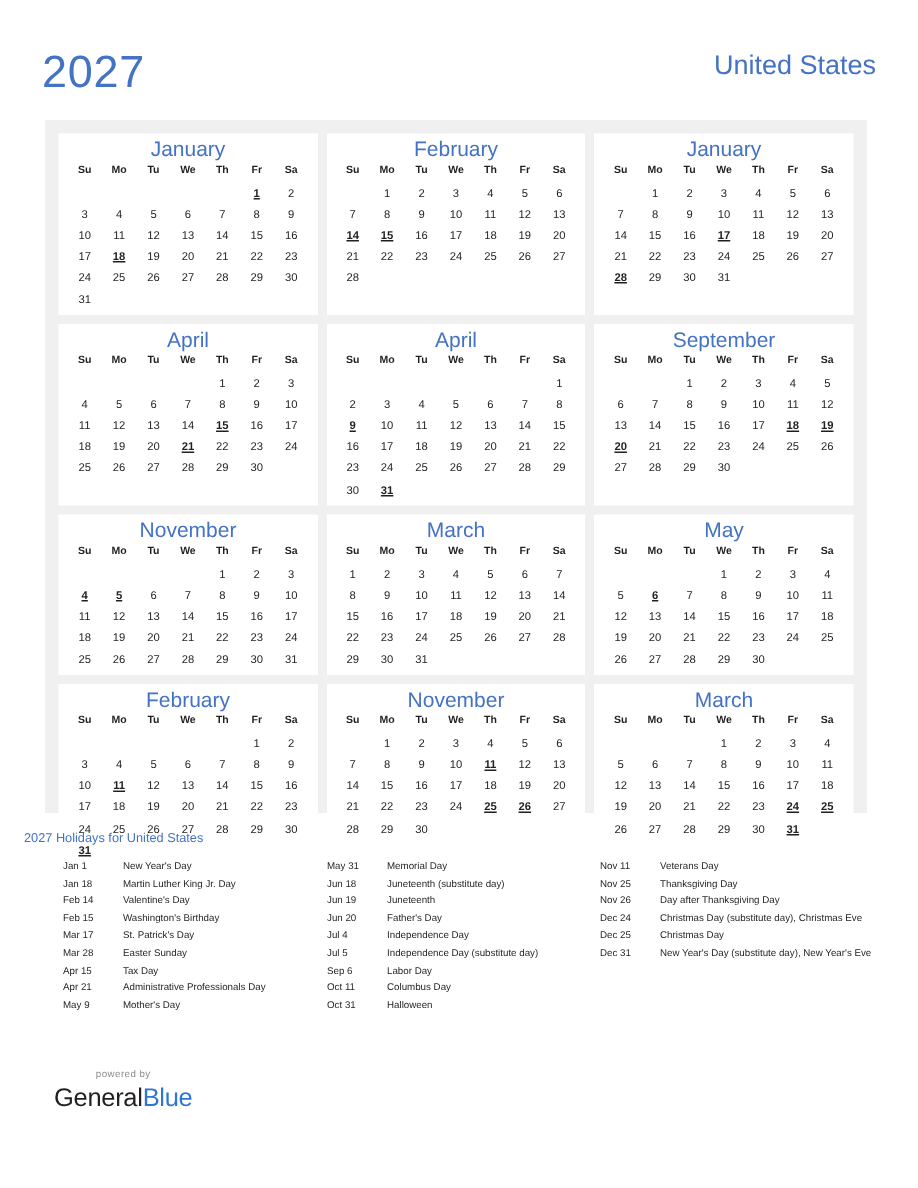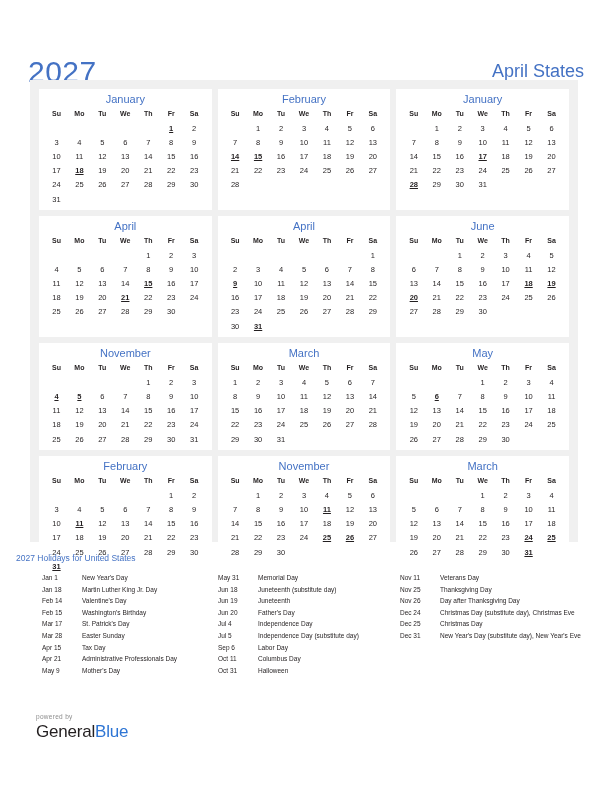--- a/index.html
+++ b/index.html
@@ -13,25 +13,25 @@
     font-family: "Liberation Sans", sans-serif;
     color: #231f20;
     position: relative;
     overflow: hidden;
   }
 
   
   .header {
     position: absolute;
     left: 28px;
-    top: 51px;
+    top: 34px;
     width: 556px;
     height: 42px;
     display: flex;
-    align-items: center;
+    align-items: flex-start;
     justify-content: space-between;
   }
   .year-title {
     font-size: 30px;
     color: #4472c4;
     font-weight: 400;
     letter-spacing: 0.5px;
     line-height: 1;
   }
   .country-title {
@@ -64,21 +64,21 @@
   .month-card {
     background: #ffffff;
     width: 100%;
     height: 100%;
     box-sizing: border-box;
     padding: 4px 6px 4px 6px;
   }
   .month-name {
     text-align: center;
     color: #4472c4;
-    font-size: 11px;
+    font-size: 14px;
     font-weight: 400;
     margin-bottom: 3px;
     line-height: 13px;
   }
   table.month-grid {
     width: 100%;
     border-collapse: collapse;
     table-layout: fixed;
   }
   table.month-grid th {
@@ -139,41 +139,42 @@
   }
   .holiday-name {
     flex: 1 1 auto;
   }
 
   
   .footer {
     position: absolute;
     left: 36px;
     top: 712px;
+    text-align: center;
   }
   .powered-by {
     font-size: 6.5px;
     color: #8d8d8d;
     line-height: 10px;
     letter-spacing: 0.3px;
   }
   .brand {
     font-size: 17px;
     line-height: 20px;
     letter-spacing: -0.2px;
   }
   .brand-general { color: #231f20; }
   .brand-blue { color: #2e75d4; }
 </style>
 </head>
 <body>
 
 <div class="header">
   <div class="year-title">2027</div>
-  <div class="country-title">April States</div>
+  <div class="country-title">United States</div>
 </div>
 
 <div class="calendar-panel" id="calendar-panel">
     <div class="month-cell">
       <div class="month-card">
         <div class="month-name">January</div>
         <table class="month-grid">
           <thead>
             <tr>
               <th>Su</th>
@@ -508,21 +509,21 @@
               <td class="empty">&nbsp;</td>
               <td class="empty">&nbsp;</td>
               <td class="empty">&nbsp;</td>
             </tr>
           </tbody>
         </table>
       </div>
     </div>
     <div class="month-cell">
       <div class="month-card">
-        <div class="month-name">June</div>
+        <div class="month-name">September</div>
         <table class="month-grid">
           <thead>
             <tr>
               <th>Su</th>
               <th>Mo</th>
               <th>Tu</th>
               <th>We</th>
               <th>Th</th>
               <th>Fr</th>
               <th>Sa</th>

